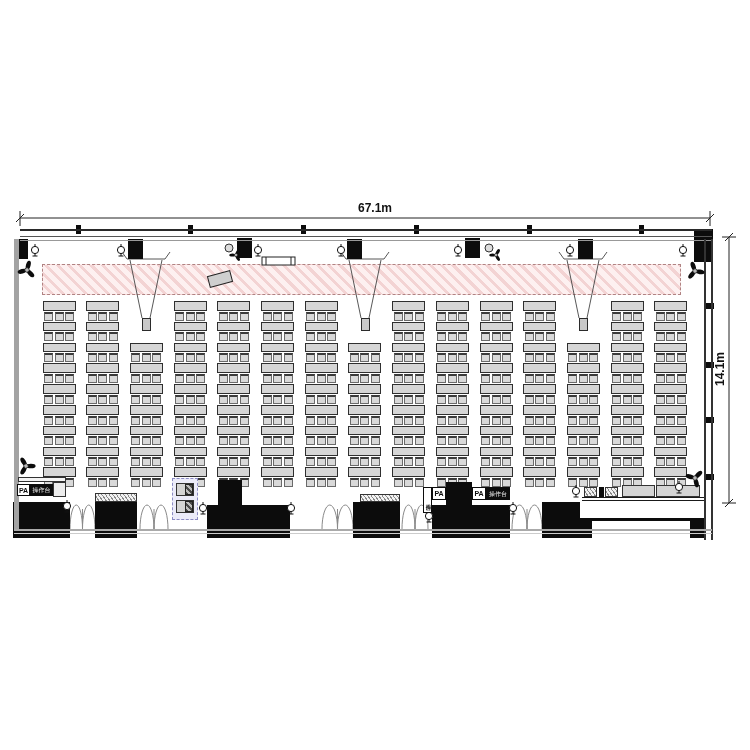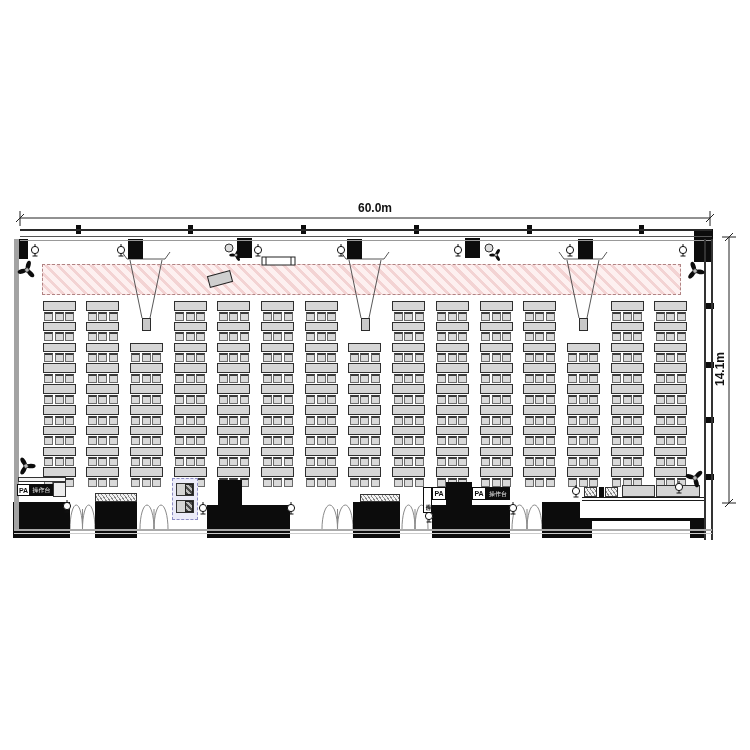--- a/index.html
+++ b/index.html
@@ -35,21 +35,21 @@
   #pa-mid2{left:472px;top:487px;width:14px;height:13px;}
   #console-mid{left:486px;top:487px;width:24px;height:13px;}
   #console-vertical{left:423px;top:487px;width:9px;height:26px;}
   svg.layer{position:absolute;left:0;top:0;z-index:8;}
   svg.under{z-index:2;}
 </style>
 </head>
 <body>
 
 <div id="plan">
-  <div class="abs dimlabel" id="dim-top-label">60.0m</div>
+  <div class="abs dimlabel" id="dim-top-label">67.1m</div>
   <div class="abs dimlabel" id="dim-right-label">14.1m</div>
   <div class="abs pabox" id="pa-left">PA</div>
   <div class="abs console" id="console-left">操作台</div>
   <div class="abs pabox" id="pa-mid1">PA</div>
   <div class="abs pabox" id="pa-mid2">PA</div>
   <div class="abs console" id="console-mid">操作台</div>
   <div class="abs vconsole" id="console-vertical">操作台</div>
 <div class="abs band" style="left: 42px; top: 264px; width: 639px; height: 31px;"></div>
     <div class="abs wall" style="left: 20px; top: 229px; width: 692px; height: 2px; background: rgb(42, 42, 42);"></div>
     <div class="abs wall" style="left: 20px; top: 236px; width: 692px; height: 1px; background: rgb(85, 85, 85);"></div>

